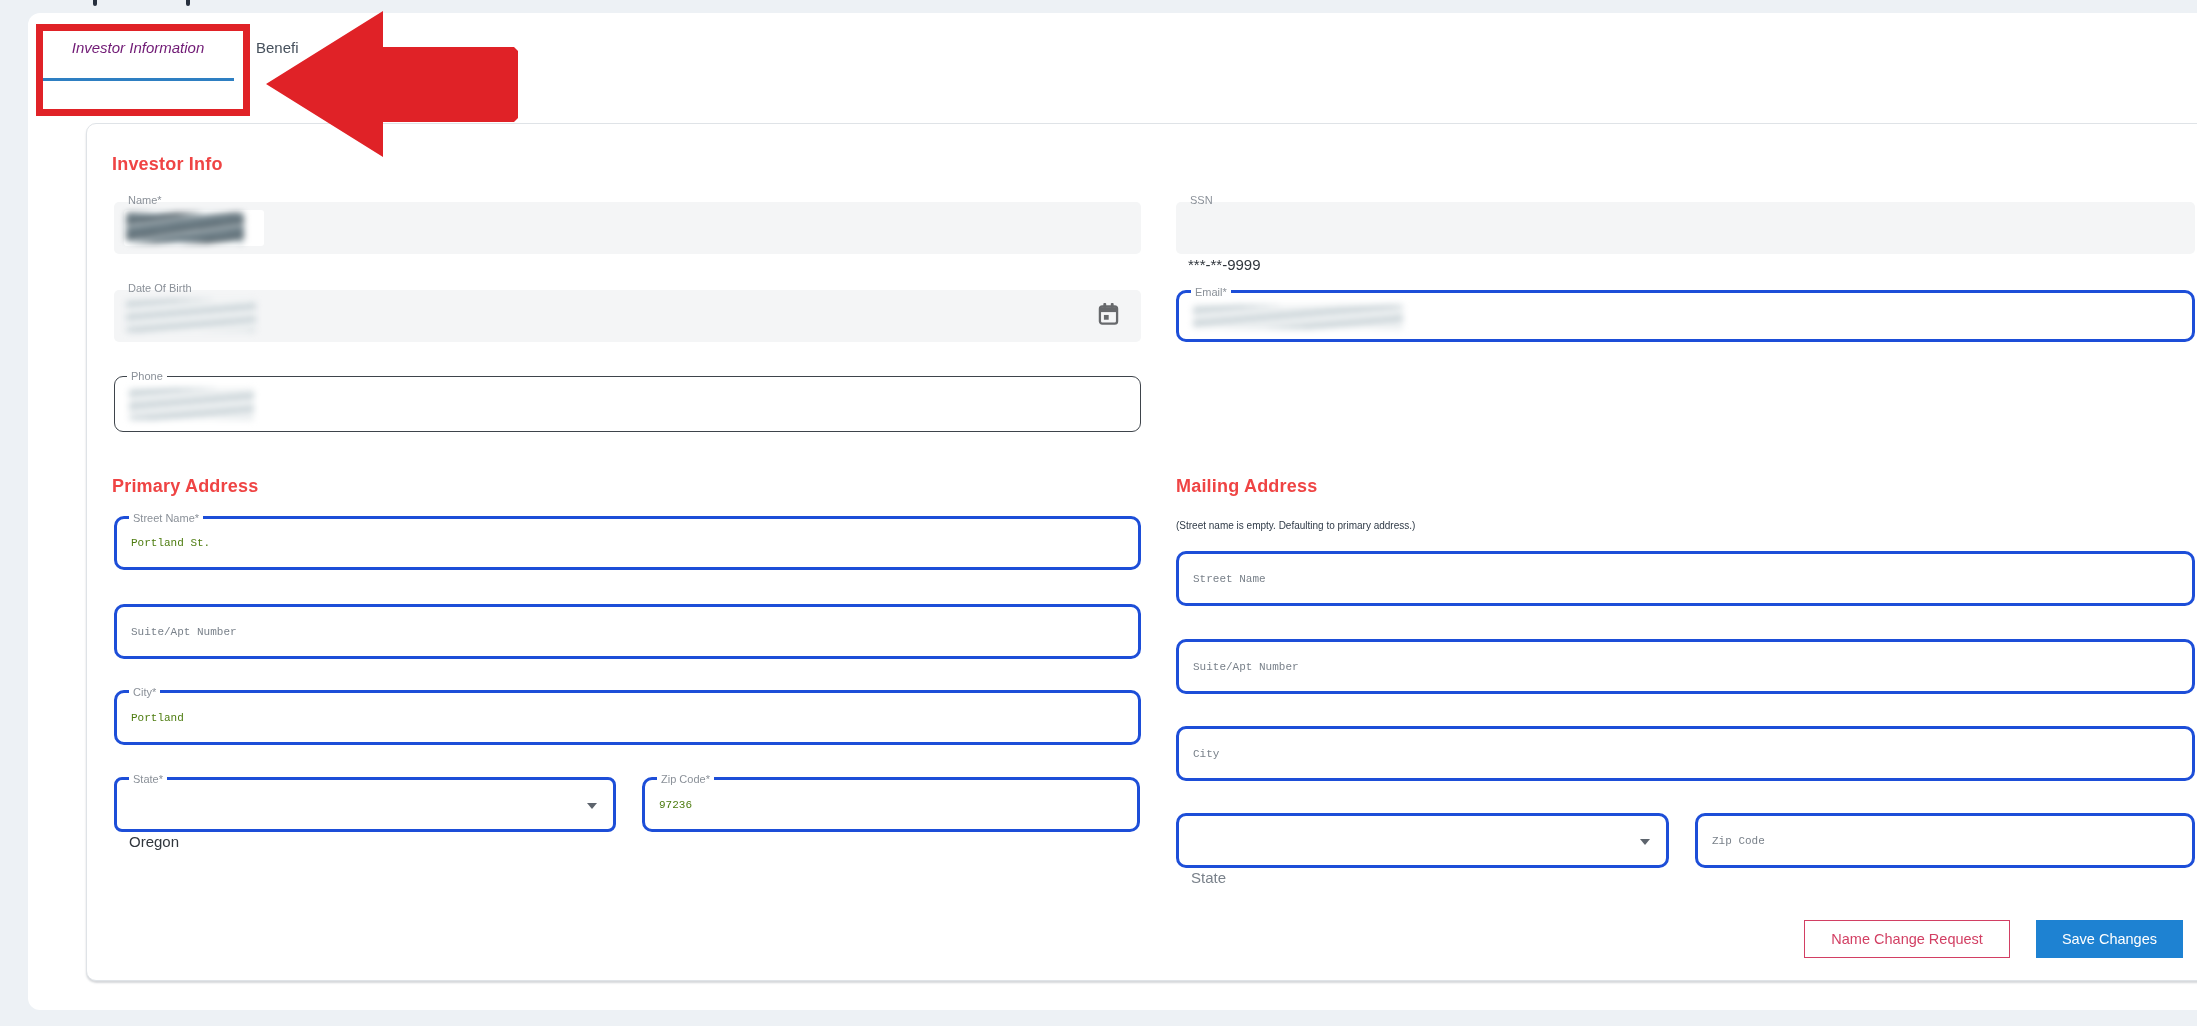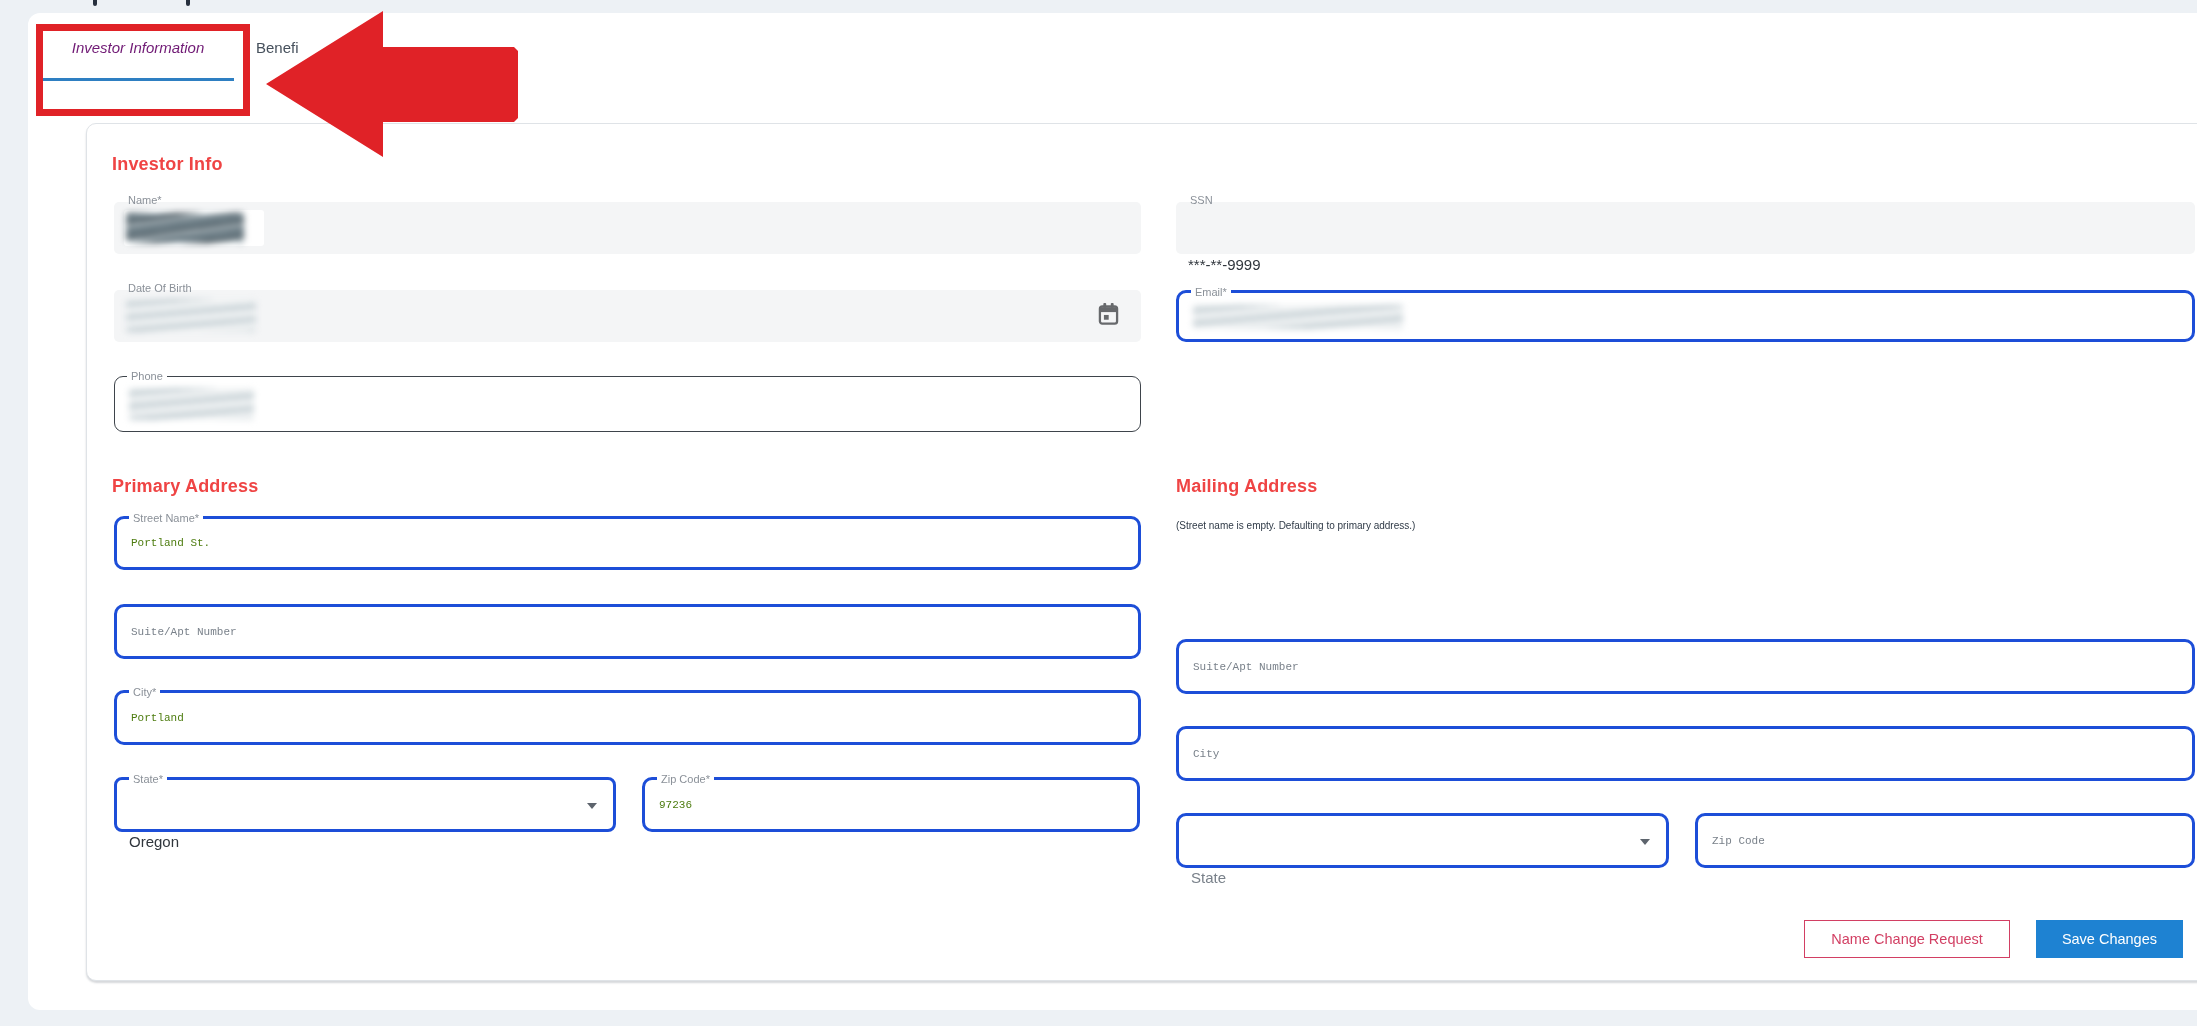--- a/index.html
+++ b/index.html
@@ -179,20 +179,23 @@
 
     <div class="field outlined" style="left:555px; top:653px; width:498px; height:55px;">
       <span class="notch">Zip Code*</span>
       <input type="text" value="97236" style="">
     </div>
 
     <div class="section-title" style="left:1089px; top:352px;">Mailing Address</div>
 
     <div class="note" style="left:1089px; top:396px;">(Street name is empty. Defaulting to primary address.)</div>
 
+    <div class="field outlined" style="left:1089px; top:427px; width:1019px; height:55px;">
+      <input type="text" placeholder="Street Name" style="">
+    </div>
 
     <div class="field outlined" style="left:1089px; top:515px; width:1019px; height:55px;">
       <input type="text" placeholder="Suite/Apt Number" style="">
     </div>
 
     <div class="field outlined" style="left:1089px; top:602px; width:1019px; height:55px;">
       <input type="text" placeholder="City" style="">
     </div>
 
     <div class="field outlined combo" style="left:1089px; top:689px; width:493px; height:55px;">

